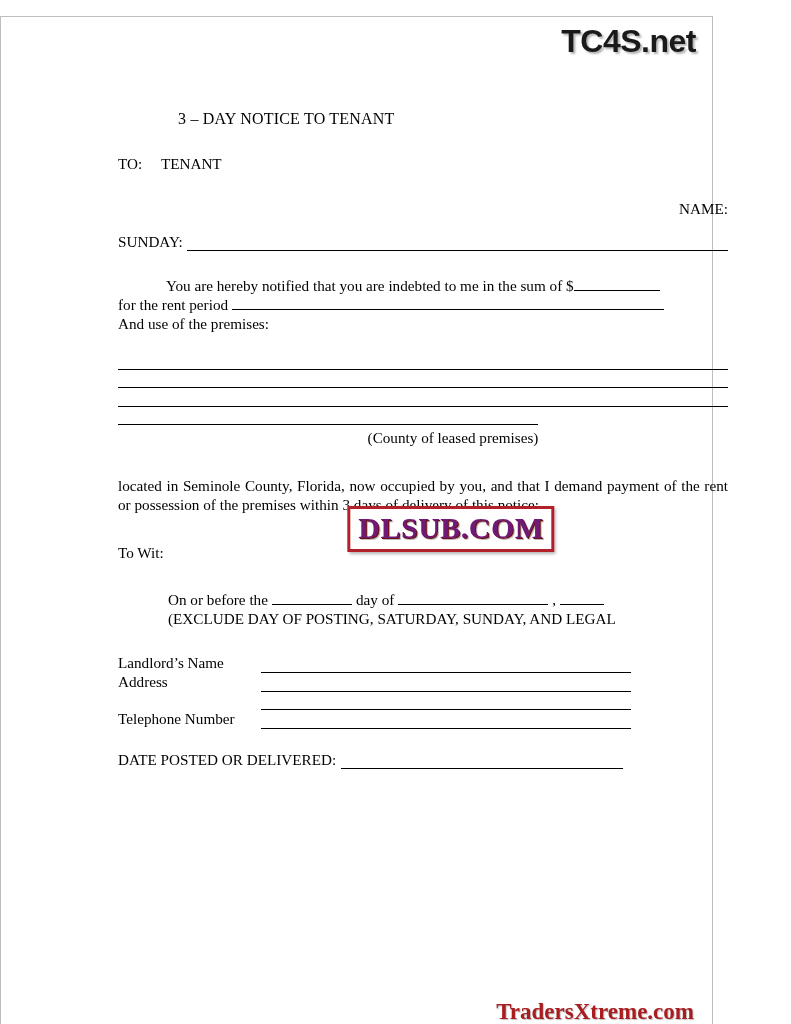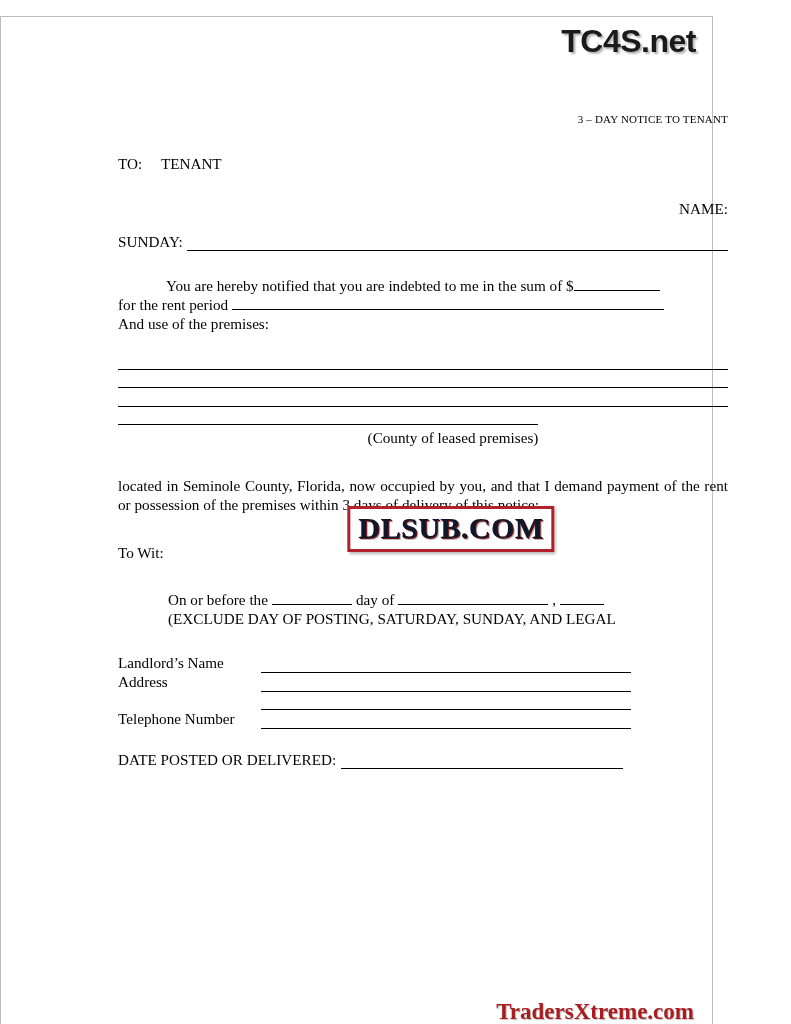--- a/index.html
+++ b/index.html
@@ -48,42 +48,42 @@
     position: absolute;
     left: 450px; top: 512px;
     transform: translate(-50%, -50%);
     background: #ffffff;
     border: 3px solid #b2212a;
     padding: 2px 8px 4px 8px;
     font-family: "Liberation Serif", serif;
     font-weight: bold;
     font-size: 30px;
     letter-spacing: 0.5px;
-    color: #0f172a;
+    color: #701a75;
     text-shadow:
       1px 1px 0 #6e1013,
       2px 2px 0 rgba(60,60,60,0.35);
     box-shadow: 2px 2px 3px rgba(0,0,0,0.3);
     white-space: nowrap;
   }
 
   
   .doc {
     position: absolute;
     left: 117px; top: 0;
     width: 610px;
     font-size: 15.2px;
     line-height: 18.6px;
   }
 
   .title {
-    text-align: right;
+    text-align: left;
     margin-top: 93px;
     margin-left: 60px;
-    font-size: 11px;
+    font-size: 16px;
     letter-spacing: 0.2px;
   }
 
   .to-line {
     margin-top: 26px;
     white-space: pre;
   }
 
   .field-row {
     display: flex;

